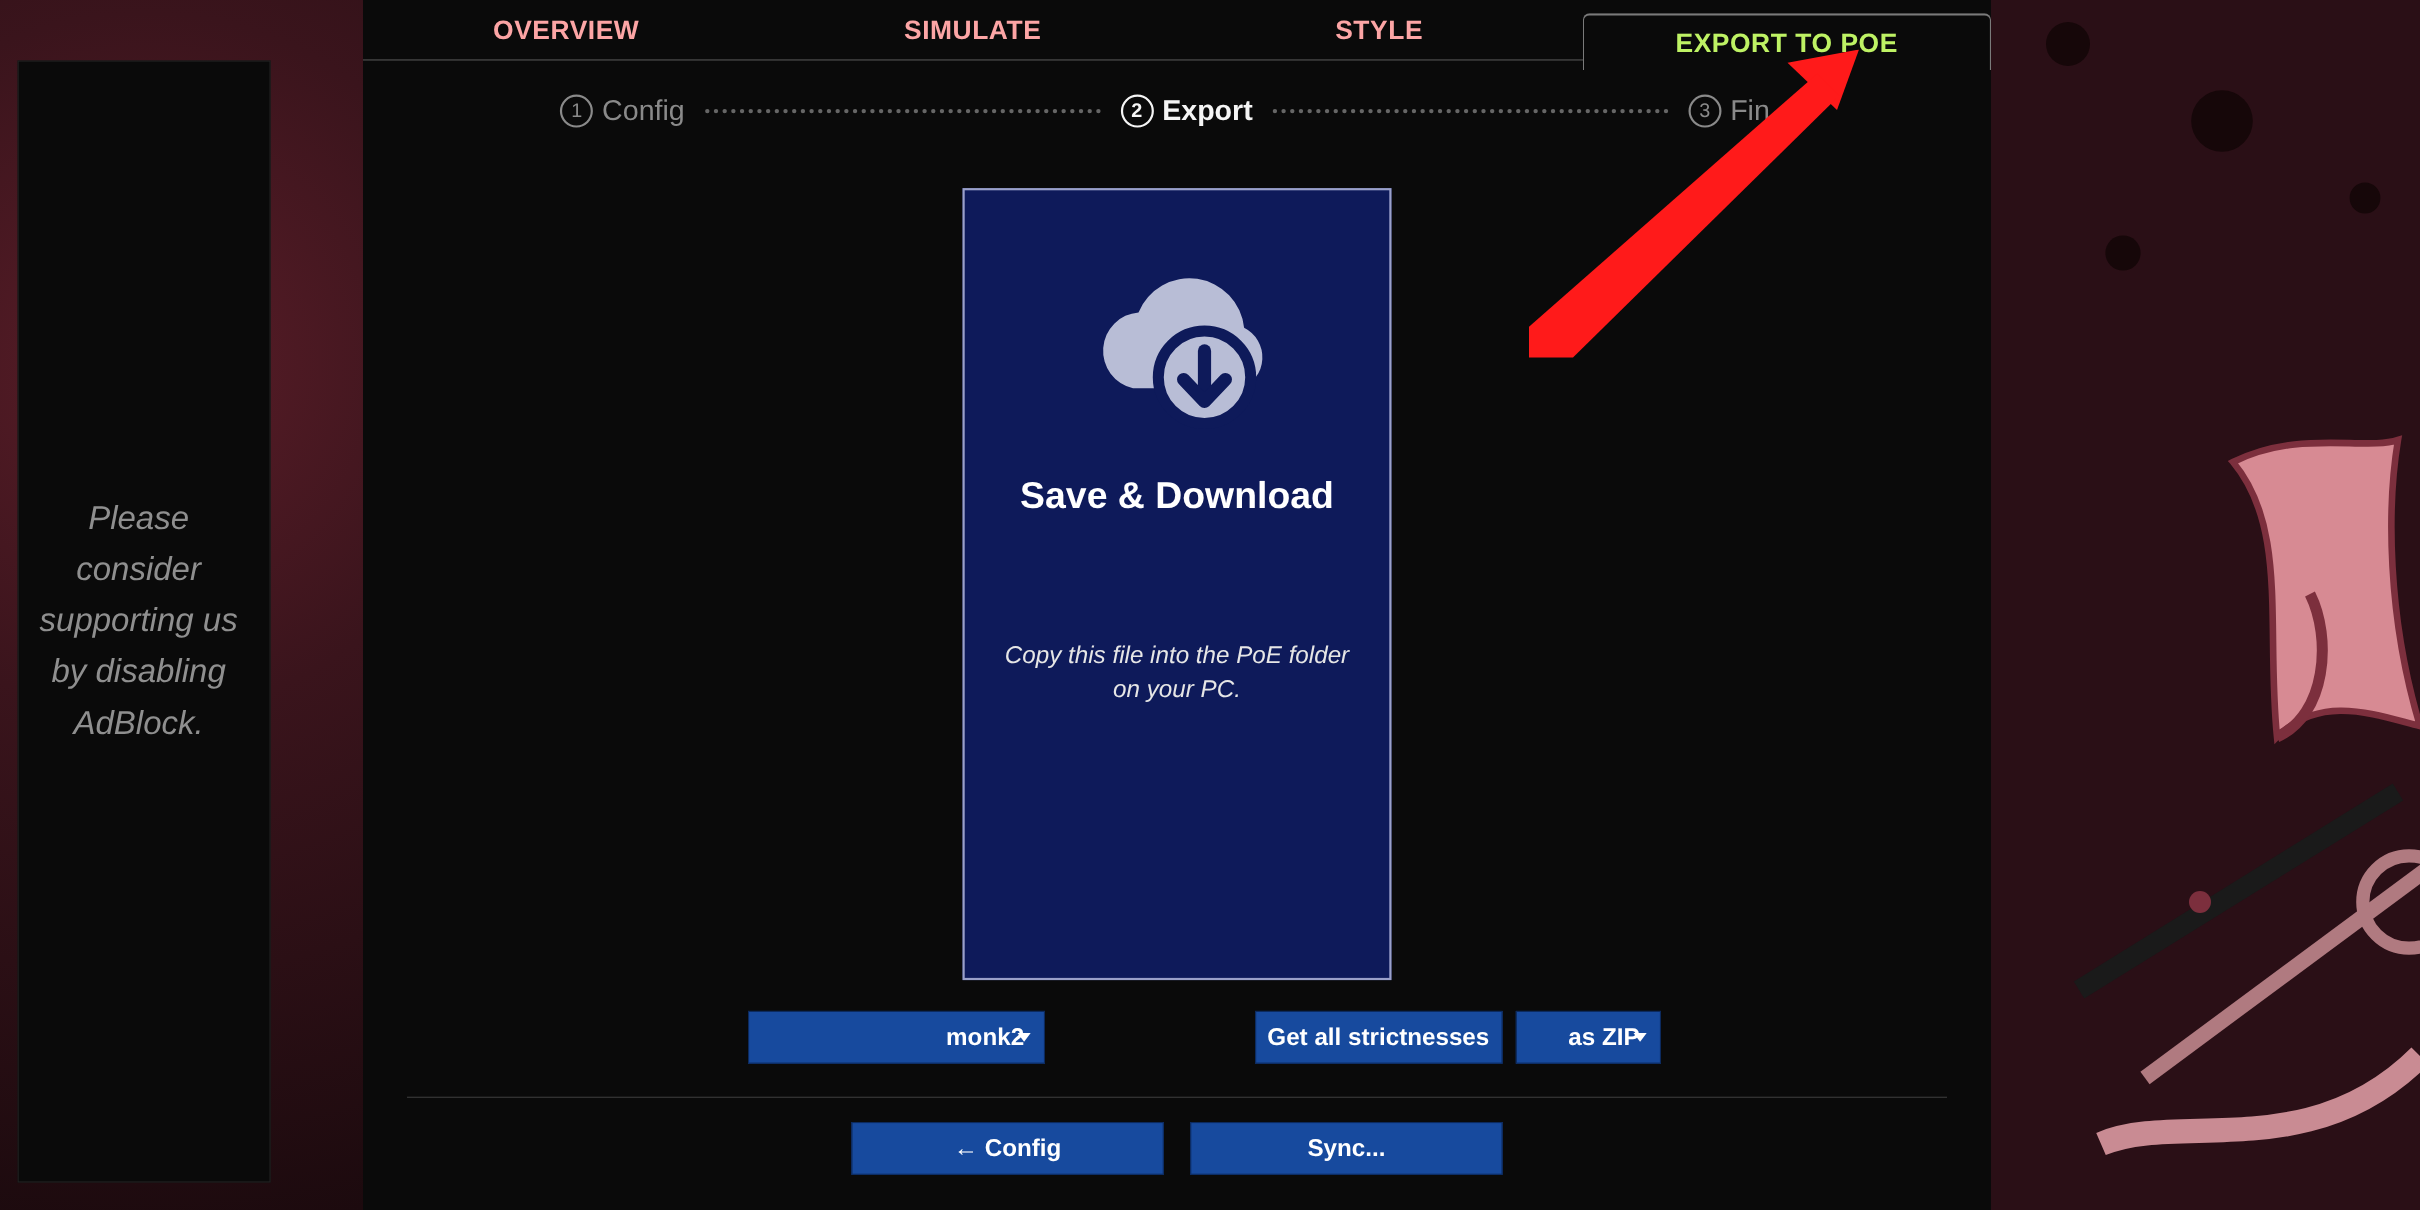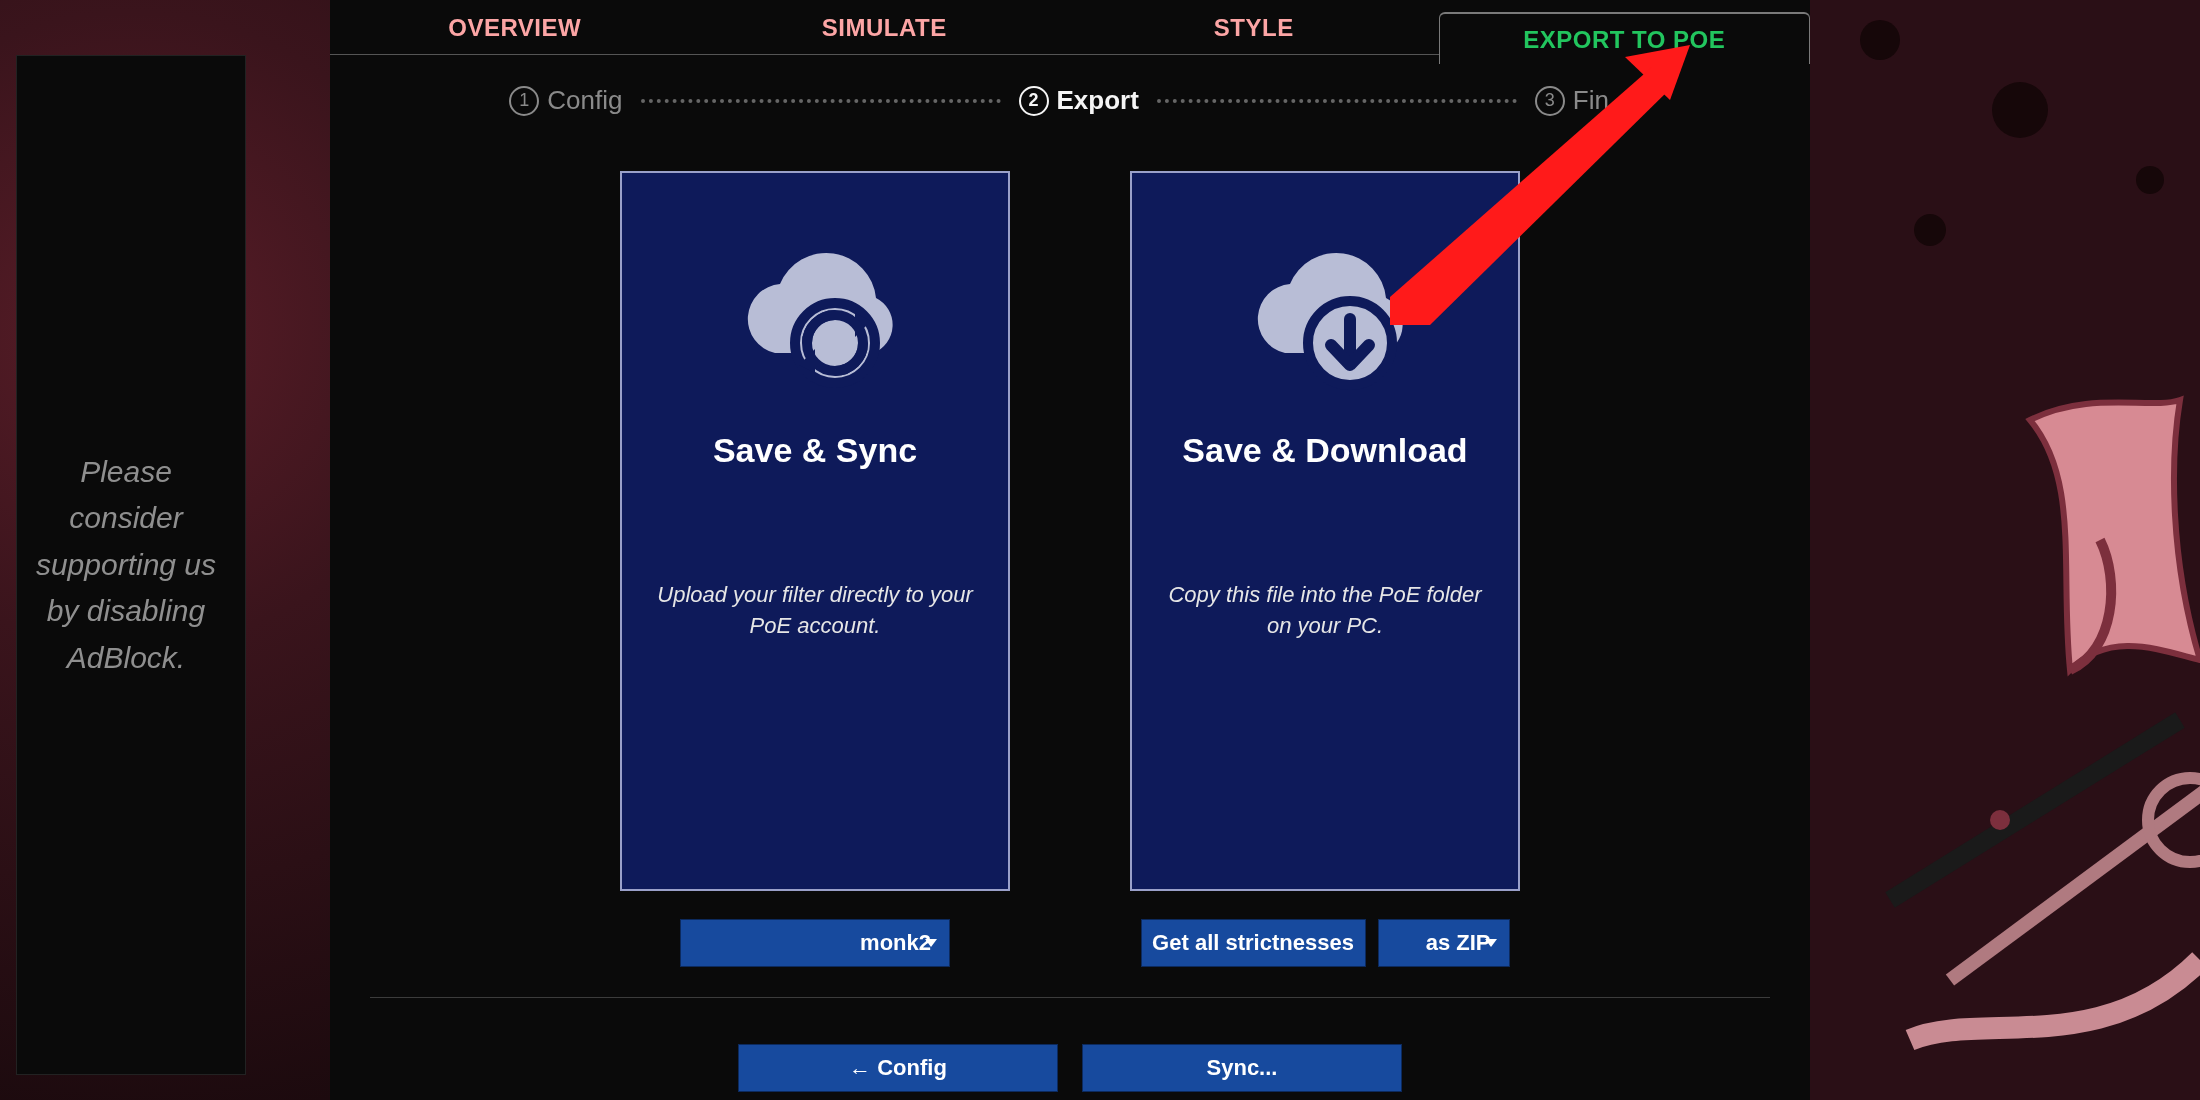--- a/index.html
+++ b/index.html
@@ -61,21 +61,21 @@
     text-align: center;
     font-weight: 700;
     font-size: 24px;
     letter-spacing: 0.5px;
     padding: 12px 4px 10px;
     color: #fca5a5;
     cursor: pointer;
     white-space: nowrap;
   }
   .tabs .tab:last-child {
-    color: #22c55e;
+    color: #bef264;
     border-top: 2px solid #7a7a7a;
     border-left: 1px solid #7a7a7a;
     border-right: 1px solid #7a7a7a;
     border-top-left-radius: 6px;
     border-top-right-radius: 6px;
     background: #0a0a0a;
     position: relative;
     top: 1px;
     margin-top: 20px;
   }
@@ -161,21 +161,21 @@
 
   hr.sep {
     border: none;
     border-top: 1px solid #3c3c3c;
     margin: 30px 40px 0;
   }
 
   .bottom-row {
     display:flex; justify-content:center; gap:24px; margin-top: 22px;
   }
-  .bottom-row .btn { width: 320px; margin-top: 24px; }
+  .bottom-row .btn { width: 284px; }
 
   
   .arrow {
     position:absolute;
     left: 1390px;
     top: 45px;
     pointer-events:none;
   }
 </style>
 </head>
@@ -226,35 +226,20 @@
     </div>
     <div class="dots"></div>
     <div class="step">
       <span class="circ">3</span>
       <span>Fin...</span>
     </div>
   </div>
 
   <div class="cards">
 
-    <div class="card">
-      <div class="icon">
-        <svg width="200" height="160" viewBox="0 0 200 160">
-          <path d="M60 110 a35 35 0 0 1 5 -69 a50 50 0 0 1 96 14 a30 30 0 0 1 -3 55 Z" fill="#b8bdd6"></path>
-          <circle cx="120" cy="100" r="40" fill="#b8bdd6"></circle>
-          <circle cx="120" cy="100" r="40" fill="none" stroke="#0e1a5a" stroke-width="10"></circle>
-          <path d="M120 72 a28 28 0 1 0 28 28" fill="none" stroke="#0e1a5a" stroke-width="10"></path>
-          <polygon points="140,70 156,78 140,94" fill="#0e1a5a"></polygon>
-          <path d="M120 128 a28 28 0 1 0 -28 -28" fill="none" stroke="#0e1a5a" stroke-width="10"></path>
-          <polygon points="100,130 84,122 100,106" fill="#0e1a5a"></polygon>
-        </svg>
-      </div>
-      <h2>Save &amp; Sync</h2>
-      <div class="desc">Upload your filter directly to your PoE account.</div>
-    </div>
 
     <div class="card">
       <div class="icon">
         <svg width="200" height="160" viewBox="0 0 200 160">
           <path d="M60 110 a35 35 0 0 1 5 -69 a50 50 0 0 1 96 14 a30 30 0 0 1 -3 55 Z" fill="#b8bdd6"></path>
           <circle cx="125" cy="100" r="42" fill="#b8bdd6"></circle>
           <circle cx="125" cy="100" r="42" fill="none" stroke="#0e1a5a" stroke-width="10"></circle>
           <line x1="125" y1="76" x2="125" y2="116" stroke="#0e1a5a" stroke-width="12" stroke-linecap="round"></line>
           <polyline points="106,102 125,122 144,102" fill="none" stroke="#0e1a5a" stroke-width="12" stroke-linecap="round" stroke-linejoin="round"></polyline>
         </svg>

